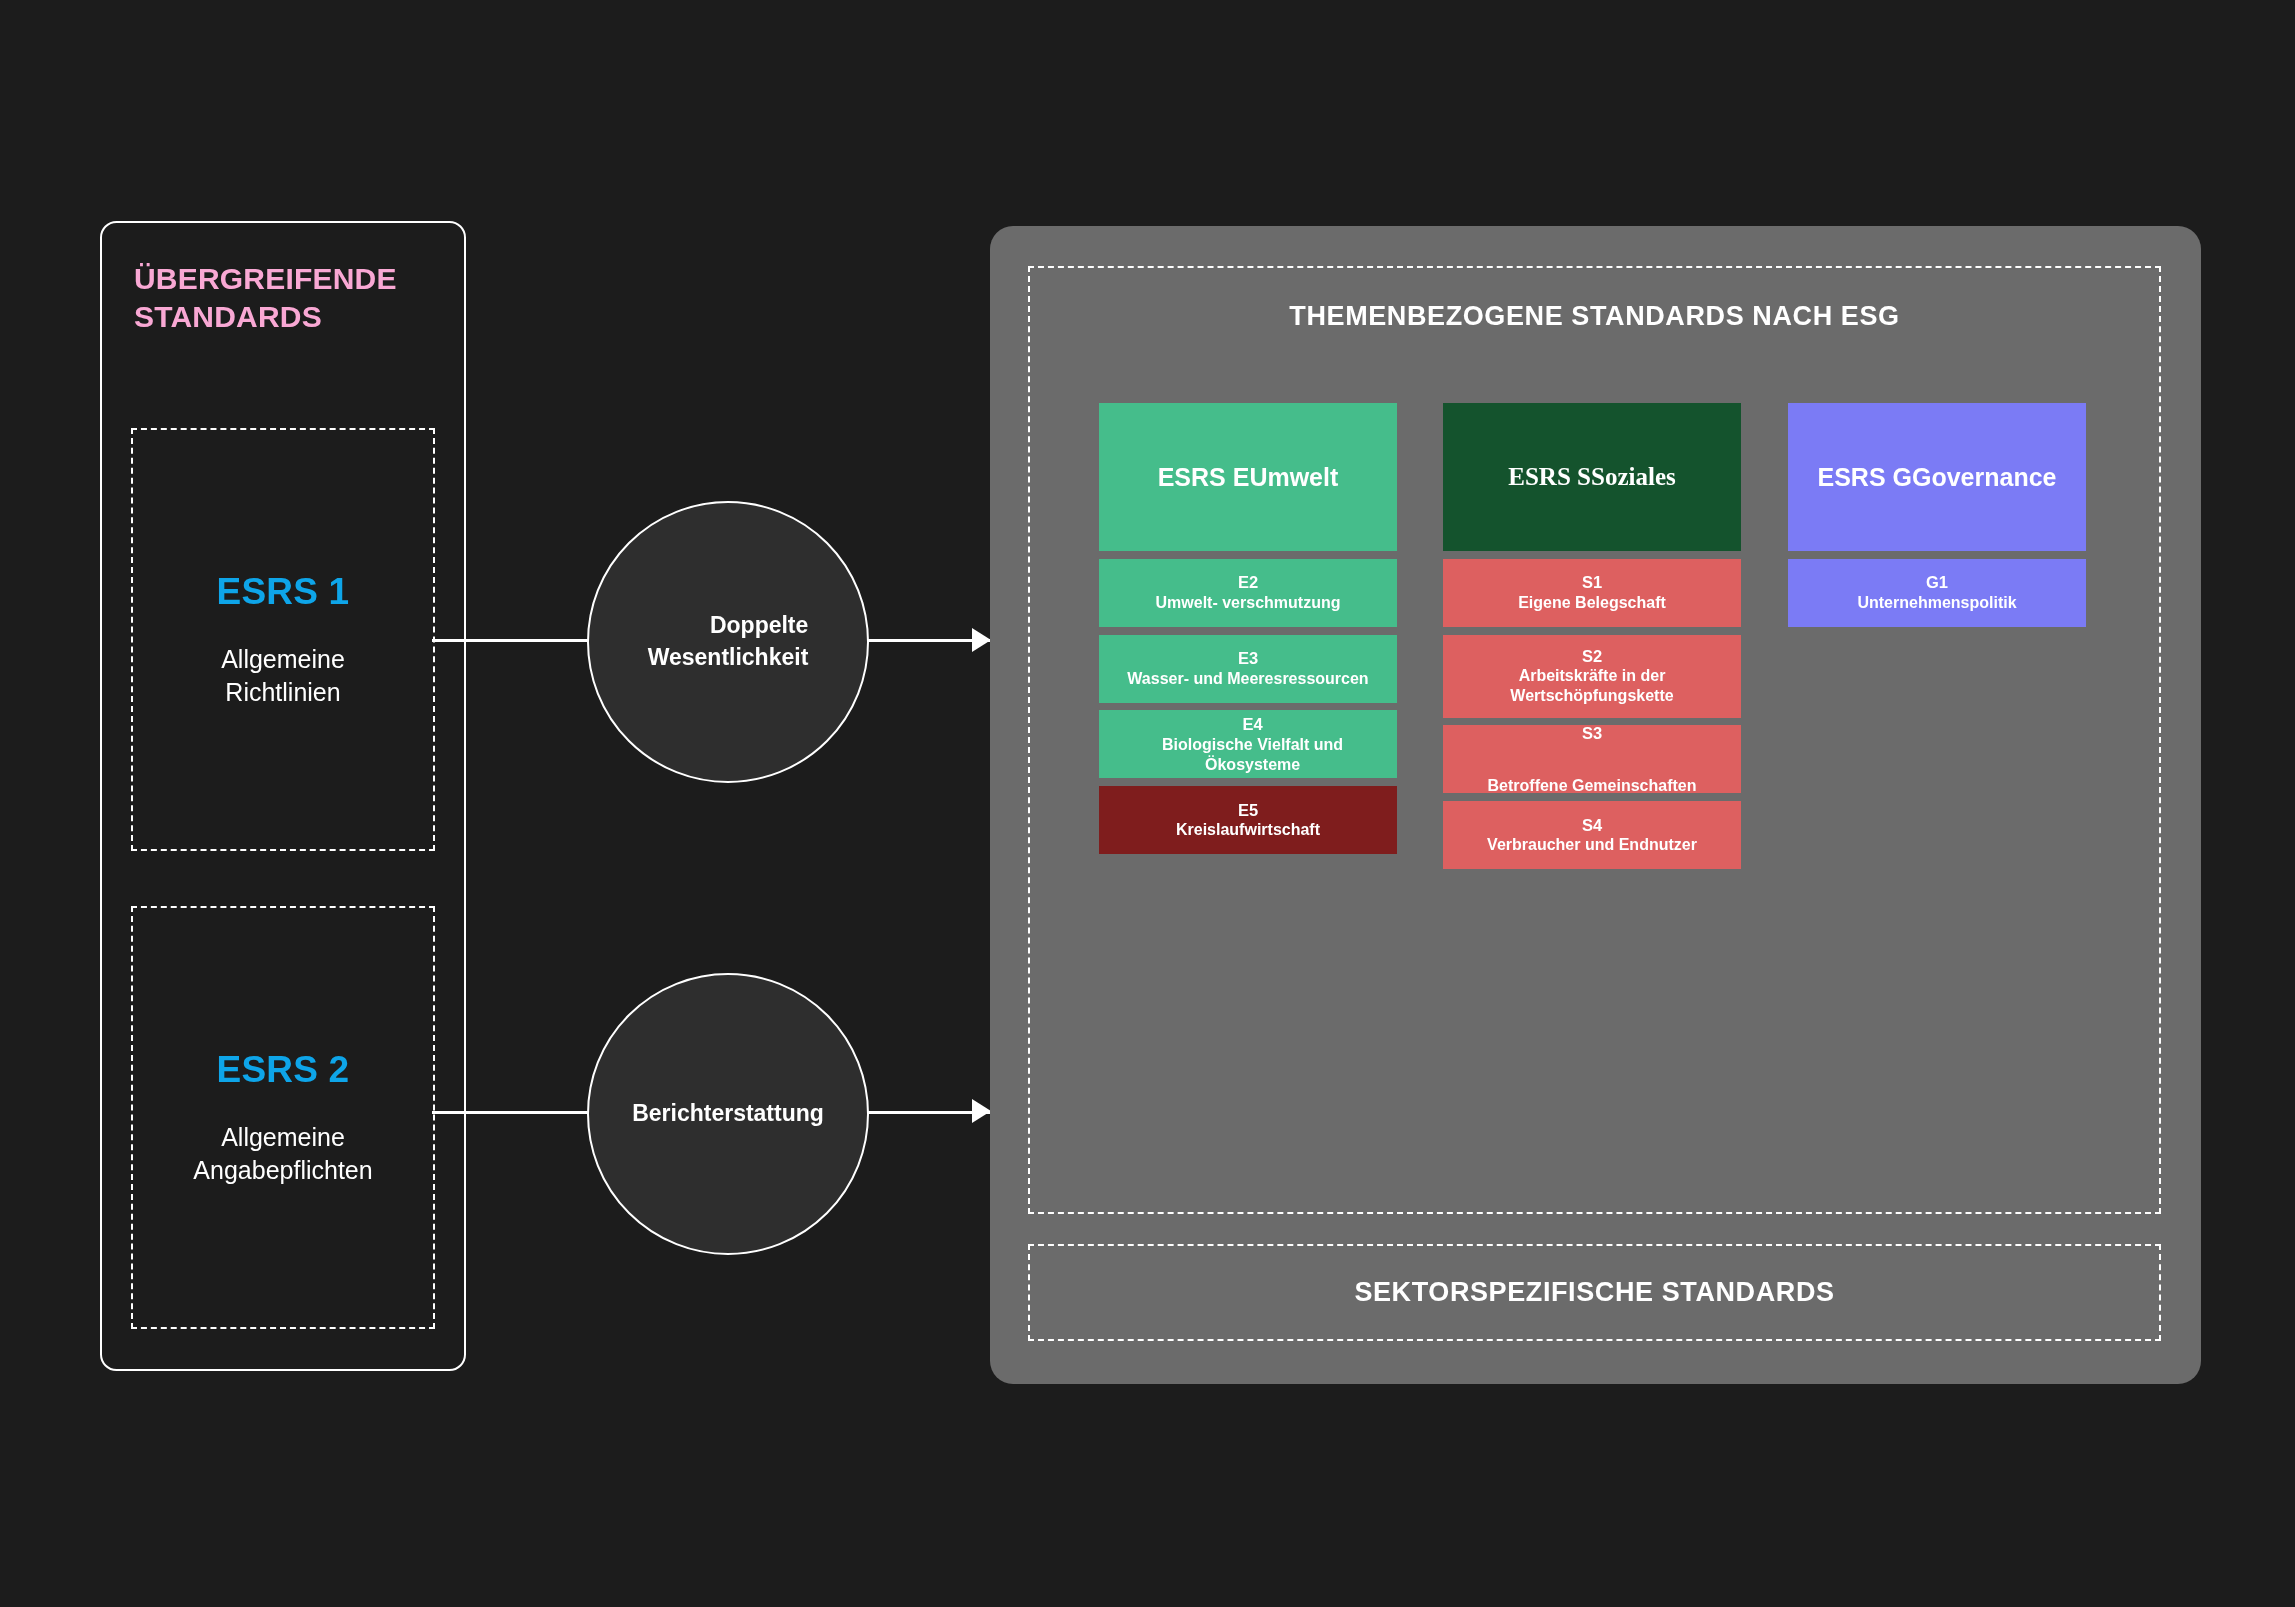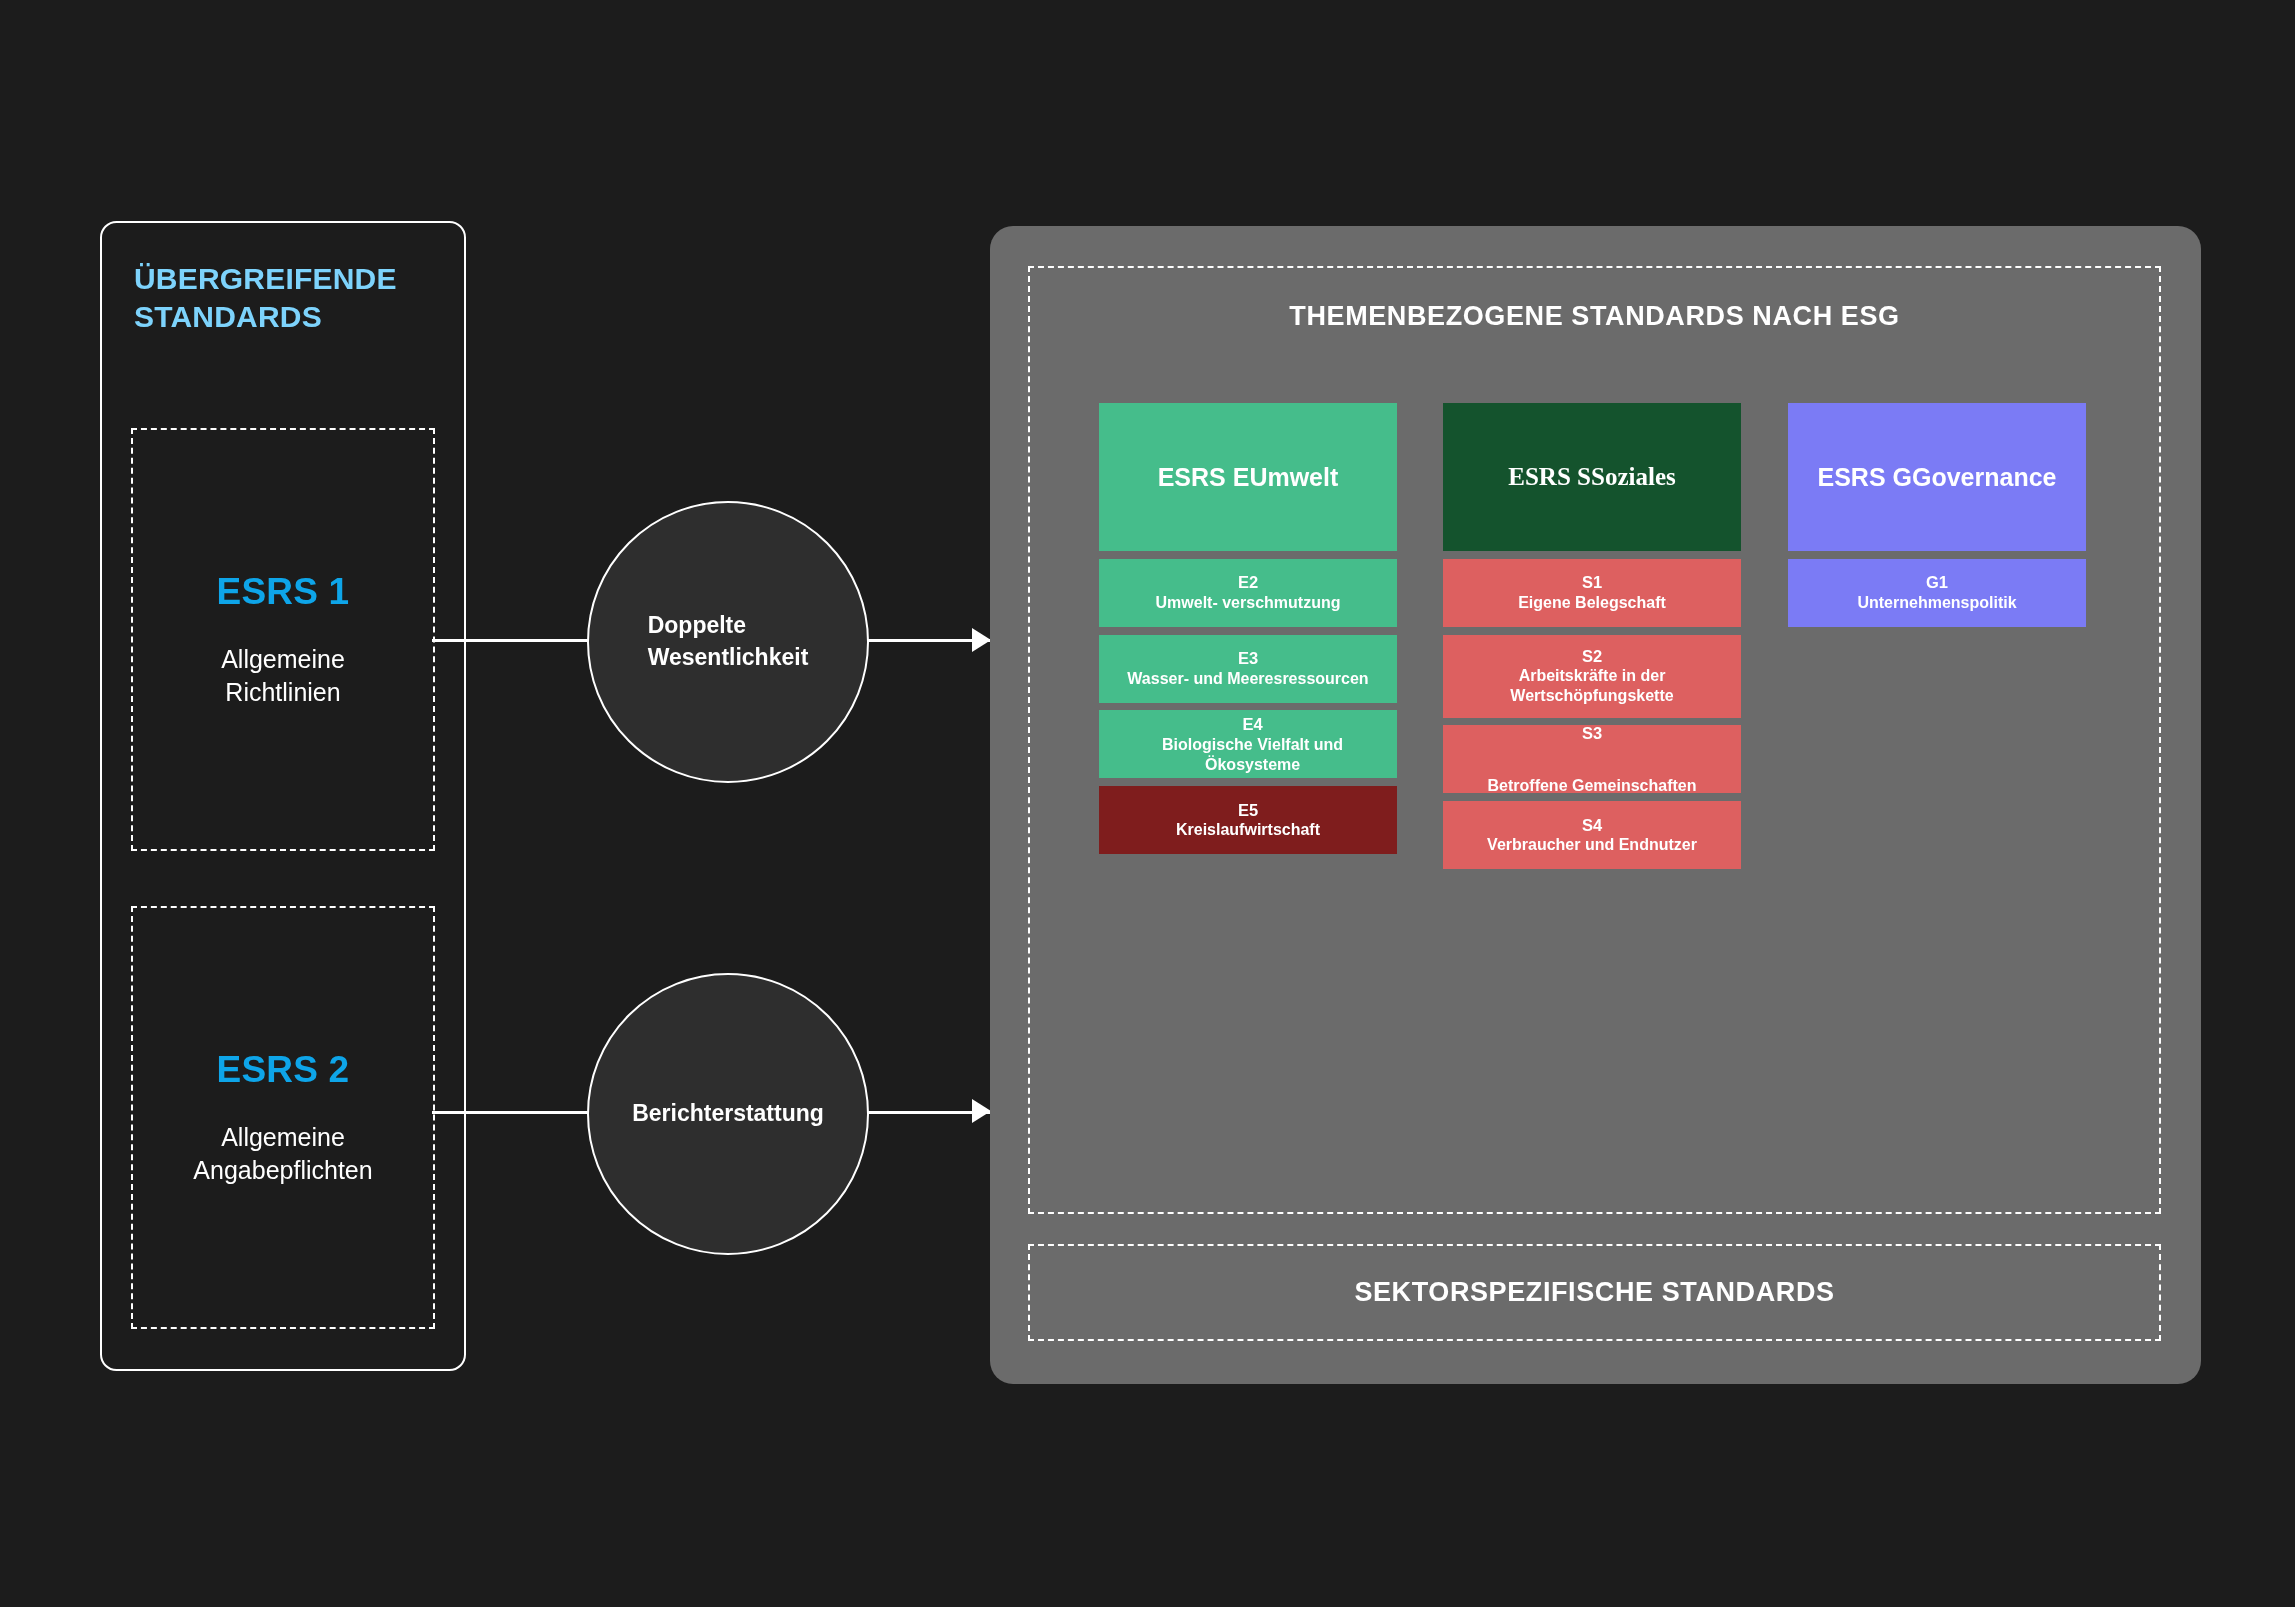--- a/index.html
+++ b/index.html
@@ -3,38 +3,38 @@
 <meta charset="utf-8">
 <style>
   html,body{margin:0;padding:0;background:#1c1c1c;}
   body{font-family:"Liberation Sans","DejaVu Sans",sans-serif;}
   #stage{position:relative;width:2295px;height:1607px;background:#1c1c1c;overflow:hidden;}
 
   
   .left-card{position:absolute;left:100px;top:221px;width:366px;height:1150px;
     border:2.9px solid #ffffff;border-radius:16.5px;box-sizing:border-box;background:#1c1c1c;}
   .left-card-title{position:absolute;left:134px;top:260px;width:301px;
-    color:#7dd3fc;font-size:30px;font-weight:700;line-height:1.28;letter-spacing:0.2px;}
+    color:#f9a8d4;font-size:30px;font-weight:700;line-height:1.28;letter-spacing:0.2px;}
 
   .dashed-box{position:absolute;border:2.4px dashed #ffffff;box-sizing:border-box;
     display:flex;flex-direction:column;align-items:center;justify-content:center;}
   .db-1{left:131px;top:428px;width:304px;height:423px;}
   .db-2{left:131px;top:906px;width:304px;height:423px;}
   .db-code{color:#0ea5e9;font-size:37px;font-weight:700;letter-spacing:0.2px;}
   .db-desc{color:#fff;font-size:25px;font-weight:400;line-height:1.3;text-align:center;margin-top:30px;}
 
   
   .arrow-line{position:absolute;height:2.9px;background:#ffffff;}
   .arrow-head{position:absolute;width:0;height:0;
     border-top:12.6px solid transparent;border-bottom:12.6px solid transparent;
     border-left:19.4px solid #ffffff;}
 
   
   .circle{position:absolute;border-radius:50%;background:#2e2e2e;border:2.4px solid #ffffff;
-    box-sizing:border-box;display:flex;align-items:center;justify-content:center;text-align:left;}
+    box-sizing:border-box;display:flex;align-items:center;justify-content:center;text-align:right;}
   .circle span{color:#fff;font-size:23px;font-weight:700;line-height:1.38;padding:0 12.6px;}
   .c-1{left:587px;top:501px;width:282px;height:282px;}
   .c-2{left:587px;top:973px;width:282px;height:282px;}
 
   
   .gray-panel{position:absolute;left:990px;top:226px;width:1211px;height:1158px;
     background:#6b6b6b;border-radius:23px;}
   .inner-dash{position:absolute;left:1028px;top:266px;width:1133px;height:948px;
     border:2.4px dashed #ffffff;box-sizing:border-box;}
   .inner-title{position:absolute;left:1028px;top:301px;width:1133px;text-align:center;

